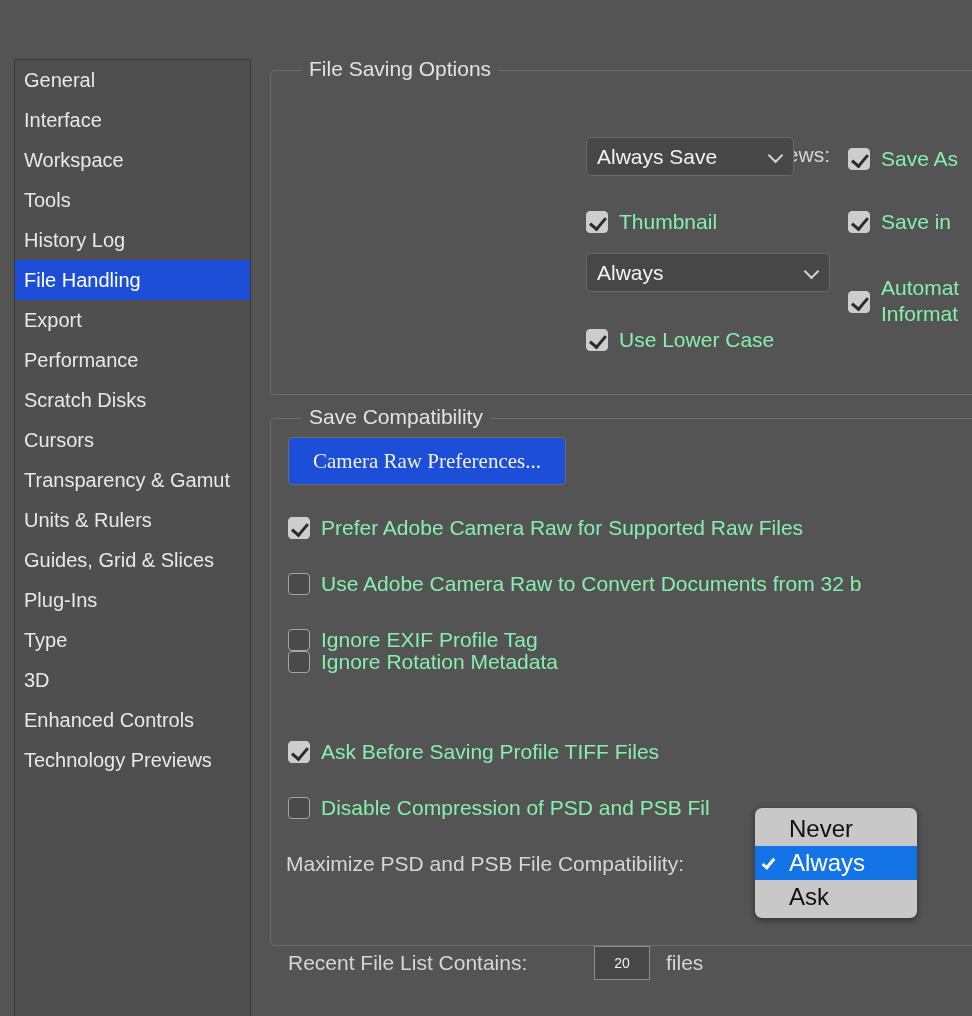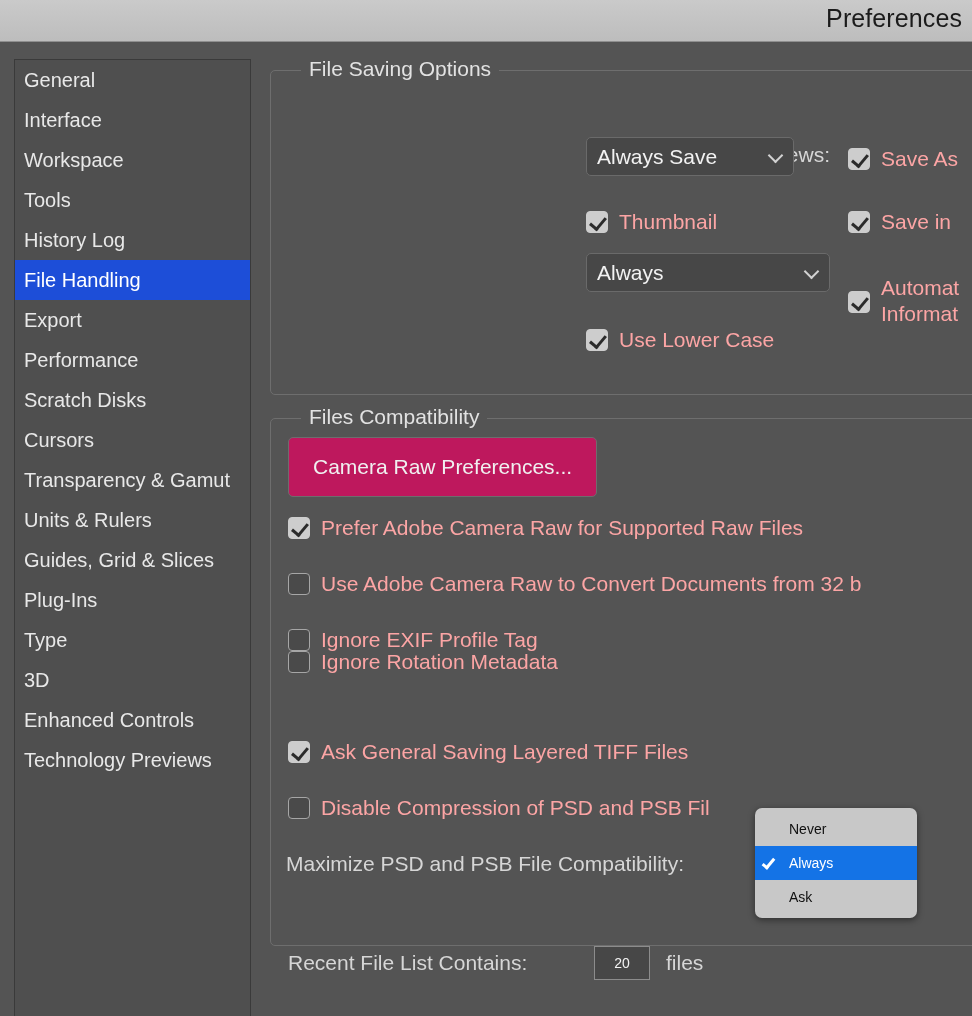--- a/index.html
+++ b/index.html
@@ -165,41 +165,42 @@
     content: "";
     position: absolute;
     left: 6px; top: 2px;
     width: 7px; height: 13px;
     border-right: 3px solid #2b2b2b;
     border-bottom: 3px solid #2b2b2b;
     transform: rotate(40deg);
   }
   .cb-label {
     font-size: 21px;
-    color: #fca5a5;
+    color: #86efac;
     margin-left: 11px;
     white-space: nowrap;
     line-height: 26px;
   }
   .cb-label.two-line { white-space: normal; width: 240px; }
 
   
   .btn {
-    background: #be185d;
+    background: #1d4ed8;
     border: 1px solid #6d6d6d;
     border-radius: 5px;
-    height: 60px;
+    height: 48px;
     padding: 0 24px;
     display: inline-flex;
     align-items: center;
     justify-content: center;
     font-size: 21px;
     color: #f0f0f0;
     cursor: default;
     white-space: nowrap;
+    font-family: Liberation Serif, serif;
   }
 
   
   .numfield {
     background: #474747;
     border: 1px solid #8c8c8c;
     width: 56px;
     height: 34px;
     display: flex;
     align-items: center;
@@ -219,21 +220,21 @@
     box-shadow: 0 2px 7px rgba(0,0,0,.45);
     padding: 4px 0;
     z-index: 50;
     overflow: hidden;
   }
   .popup-item {
     height: 34px;
     display: flex;
     align-items: center;
     padding-left: 34px;
-    font-size: 14px;
+    font-size: 24px;
     color: #101010;
     position: relative;
     white-space: nowrap;
     cursor: default;
   }
   .popup-item.active {
     background: #1473e6;
     color: #ffffff;
   }
   .popup-check {
@@ -246,23 +247,20 @@
     border-right: 3px solid #ffffff;
     border-bottom: 3px solid #ffffff;
     transform: rotate(40deg);
   }
 </style>
 </head>
 <body>
 
 <div id="app">
 
-  <div class="titlebar">
-    <div class="titlebar-title">Preferences</div>
-  </div>
 
   <div class="dialog-body">
 
     <div class="sidebar">
       <div class="side-item">General</div>
       <div class="side-item">Interface</div>
       <div class="side-item">Workspace</div>
       <div class="side-item">Tools</div>
       <div class="side-item">History Log</div>
       <div class="side-item selected">File Handling</div>
@@ -321,21 +319,21 @@
         <span class="cb on"></span>
         <span class="cb-label">Save in</span>
       </div>
 
       <div class="cb-wrap" style="position:absolute; left:580px; top:232px;">
         <span class="cb on" style="margin-top:16px;"></span>
         <span class="cb-label two-line"><span>Automat</span><br><span>Informat</span></span>
       </div>
 
       <div class="group" id="group-compat">
-        <div class="group-legend">Files Compatibility</div>
+        <div class="group-legend">Save Compatibility</div>
       </div>
 
       <div class="btn" style="position:absolute; left:20px; top:394px;">Camera Raw Preferences...</div>
 
       <div class="cb-wrap" style="position:absolute; left:20px; top:472px;">
         <span class="cb on"></span>
         <span class="cb-label">Prefer Adobe Camera Raw for Supported Raw Files</span>
       </div>
 
       <div class="cb-wrap" style="position:absolute; left:20px; top:528px;">
@@ -348,21 +346,21 @@
         <span class="cb-label">Ignore EXIF Profile Tag</span>
       </div>
 
       <div class="cb-wrap" style="position:absolute; left:20px; top:606px;">
         <span class="cb off"></span>
         <span class="cb-label">Ignore Rotation Metadata</span>
       </div>
 
       <div class="cb-wrap" style="position:absolute; left:20px; top:696px;">
         <span class="cb on"></span>
-        <span class="cb-label">Ask General Saving Layered TIFF Files</span>
+        <span class="cb-label">Ask Before Saving Profile TIFF Files</span>
       </div>
 
       <div class="cb-wrap" style="position:absolute; left:20px; top:752px;">
         <span class="cb off"></span>
         <span class="cb-label">Disable Compression of PSD and PSB Fil</span>
       </div>
 
       <div class="form-label" style="position:absolute; left:18px; top:809px;">Maximize PSD and PSB File Compatibility:</div>
 
       <div class="form-label" style="position:absolute; left:20px; top:908px;">Recent File List Contains:</div>

